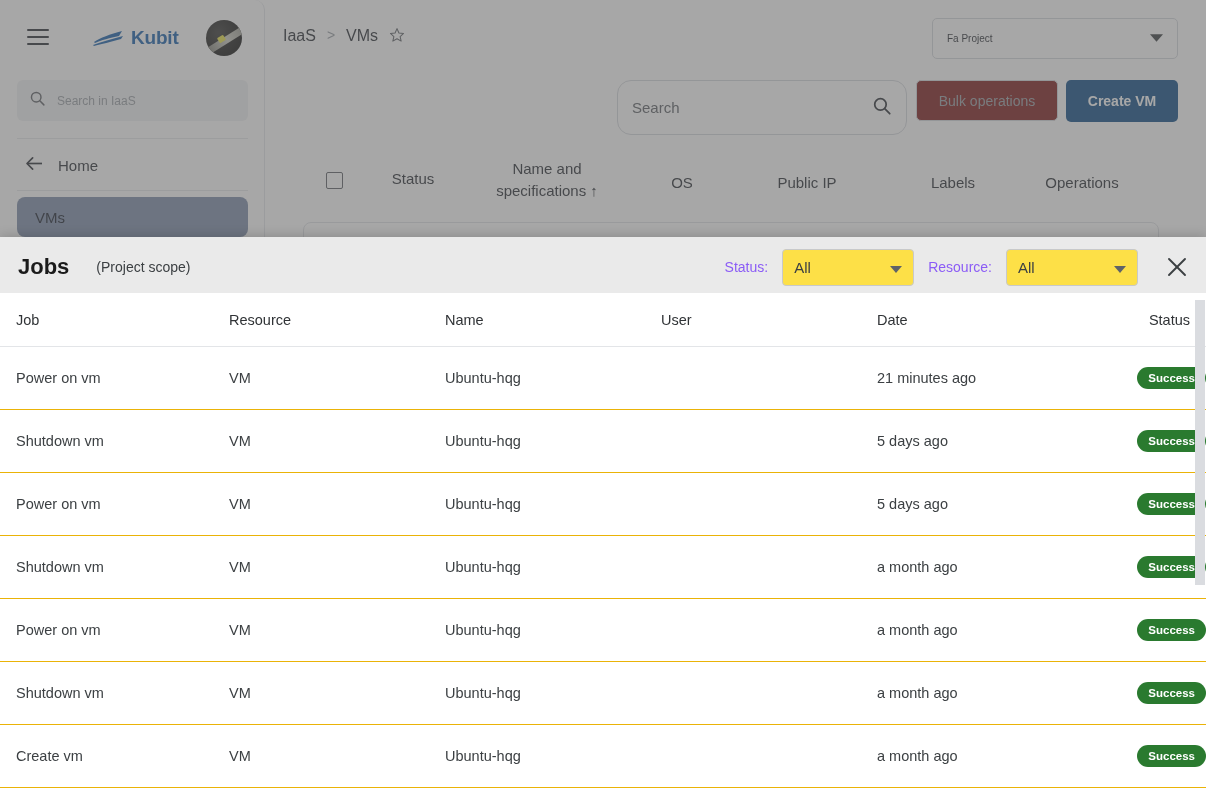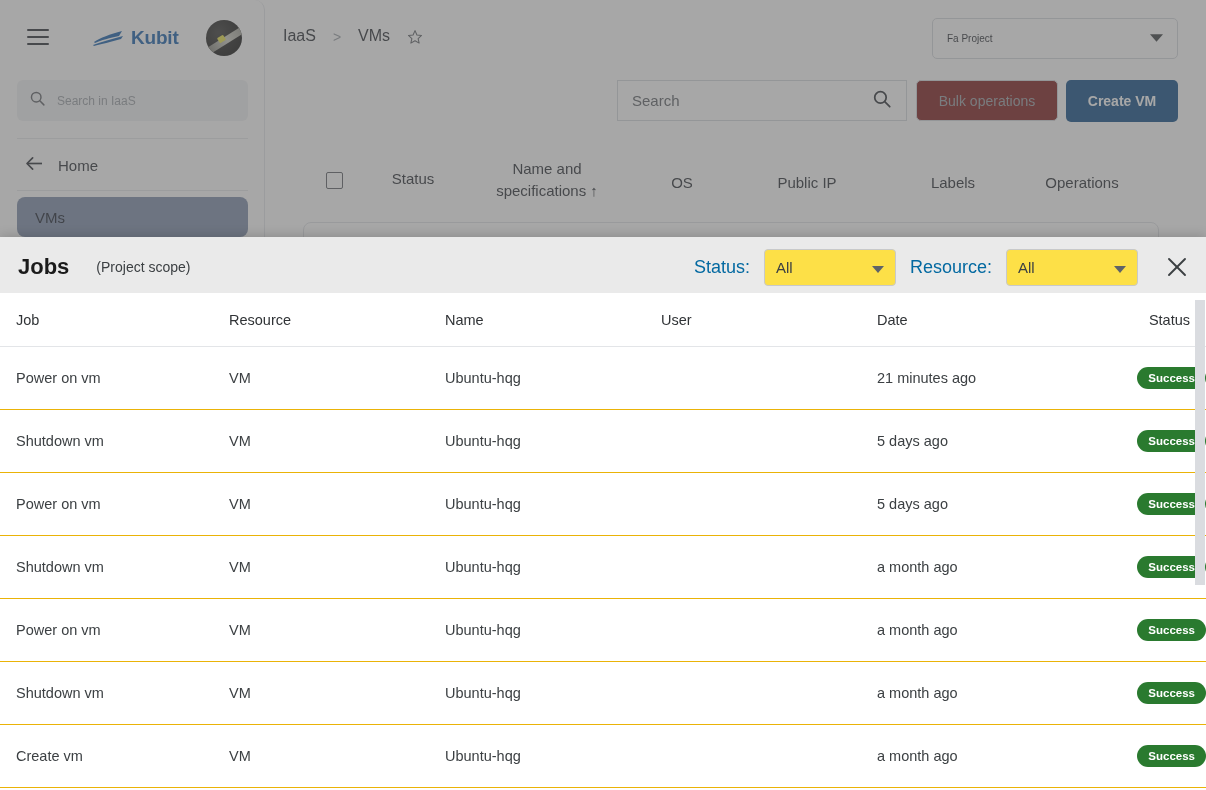--- a/index.html
+++ b/index.html
@@ -54,27 +54,27 @@
     position:absolute; left: 17px; top: 146px; width: 231px; height: 38px;
     display:flex; align-items:center; gap: 14px; padding-left: 8px;
     font-size: 15px; color:#2b2f36;
   }
   .side-item-active {
     position:absolute; left: 17px; top: 197px; width: 231px; height: 40px;
     background: #7f8fab; border-radius: 8px; display:flex; align-items:center; padding-left: 18px;
     font-size: 15px; color: #1d2330;
   }
 
-  .crumb { position:absolute; left: 283px; top: 27px; display:flex; align-items:flex-end; gap: 17px; font-size: 16px; color:#2b2f36; }
+  .crumb { position:absolute; left: 283px; top: 27px; display:flex; align-items:flex-start; gap: 11px; font-size: 16px; color:#2b2f36; }
   .crumb .sep { color:#9aa0a6; font-size: 14px; }
   .star { width:16px; height:16px; }
 
   .search-main {
-    position:absolute; left: 617px; top: 80px; width: 290px; height: 41px;
-    border: 1px solid #d6d9de; border-radius: 0; background:#fff;
+    position:absolute; left: 617px; top: 80px; width: 290px; height: 55px;
+    border: 1px solid #d6d9de; border-radius: 14px; background:#fff;
     display:flex; align-items:center; justify-content:space-between; padding: 0 14px;
   }
   .search-main .ph { font-size: 15px; color:#5f6368; }
 
   .btn-bulk {
     position:absolute; left: 916px; top: 80px; width: 142px; height: 41px;
     border:1px solid #d6d9de; border-radius: 5px; background:#7f1d1d;
     display:flex; align-items:center; justify-content:center;
     font-size: 14px; color:#9aa0a6;
   }
@@ -103,21 +103,21 @@
     position:absolute; left:0; top: 237px; width: 1206px; height: 553px;
     background:#ffffff; box-shadow: 0 -2px 10px rgba(0,0,0,.15);
   }
   .panel-head {
     position:relative; height: 56px; background:#eaeaea; display:flex; align-items:center;
     padding: 4px 14px 0 18px;
   }
   .panel-title { font-size: 22px; font-weight: 700; color:#1b1b1b; }
   .panel-scope { font-size: 14px; color:#3c4043; margin-left: 27px; }
   .panel-filters { margin-left:auto; display:flex; align-items:center; gap: 14px; }
-  .filter-label { font-size: 18px; color:#0369a1; }
+  .filter-label { font-size: 14px; color:#8b5cf6; }
   .filter-select {
     width: 132px; height: 37px; background:#fde047; border:1px solid #c8c9ca; border-radius:4px;
     display:flex; align-items:center; justify-content:space-between; padding: 0 11px;
     font-size: 15px; color:#3c4043;
   }
   .close-x { width: 30px; height: 30px; margin-left: 10px; display:flex; align-items:center; justify-content:center; }
 
   .jobs-table { position:relative; width: 1206px; }
   .jobs-row {
     display:flex; align-items:center; height: 63px; border-bottom: 1px solid #eab308;

